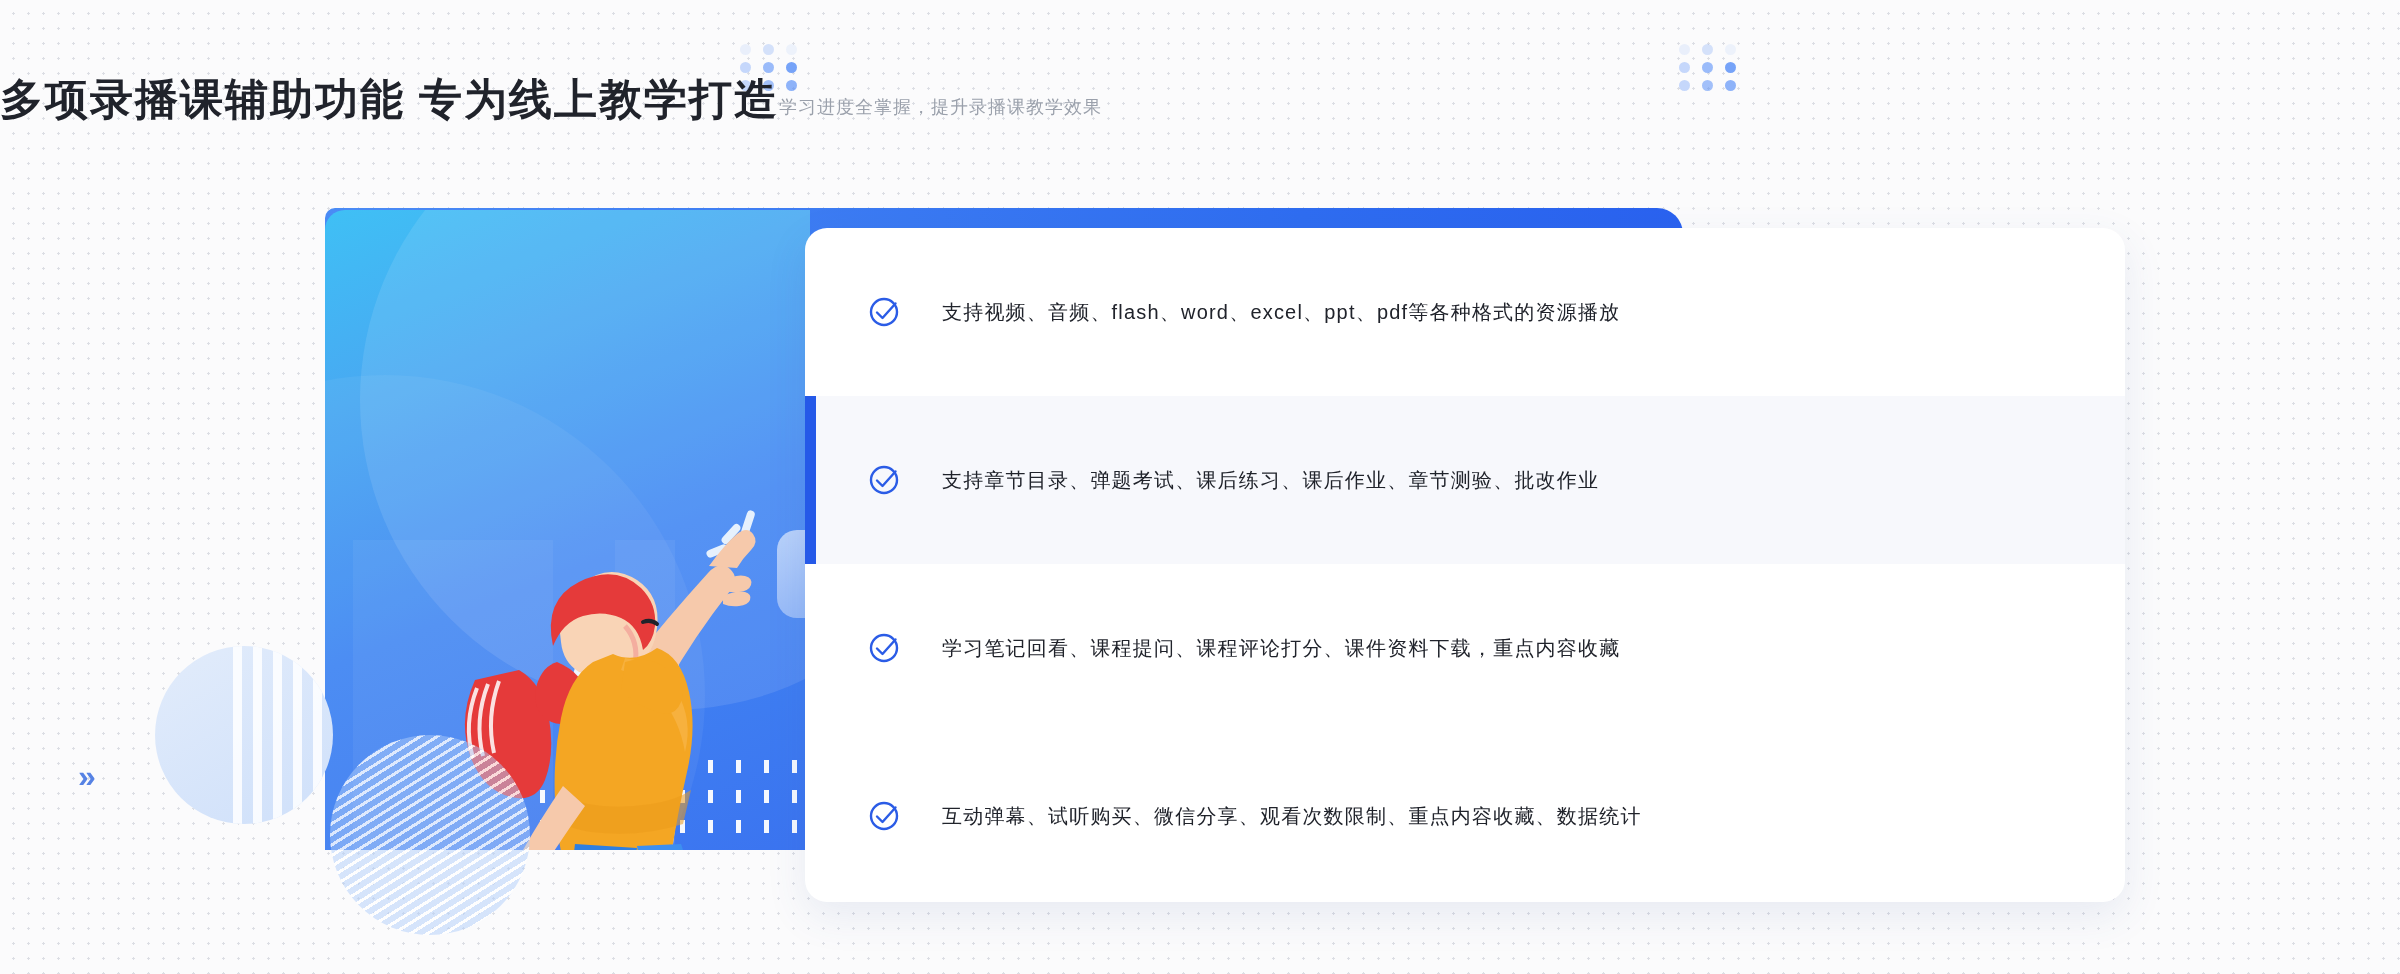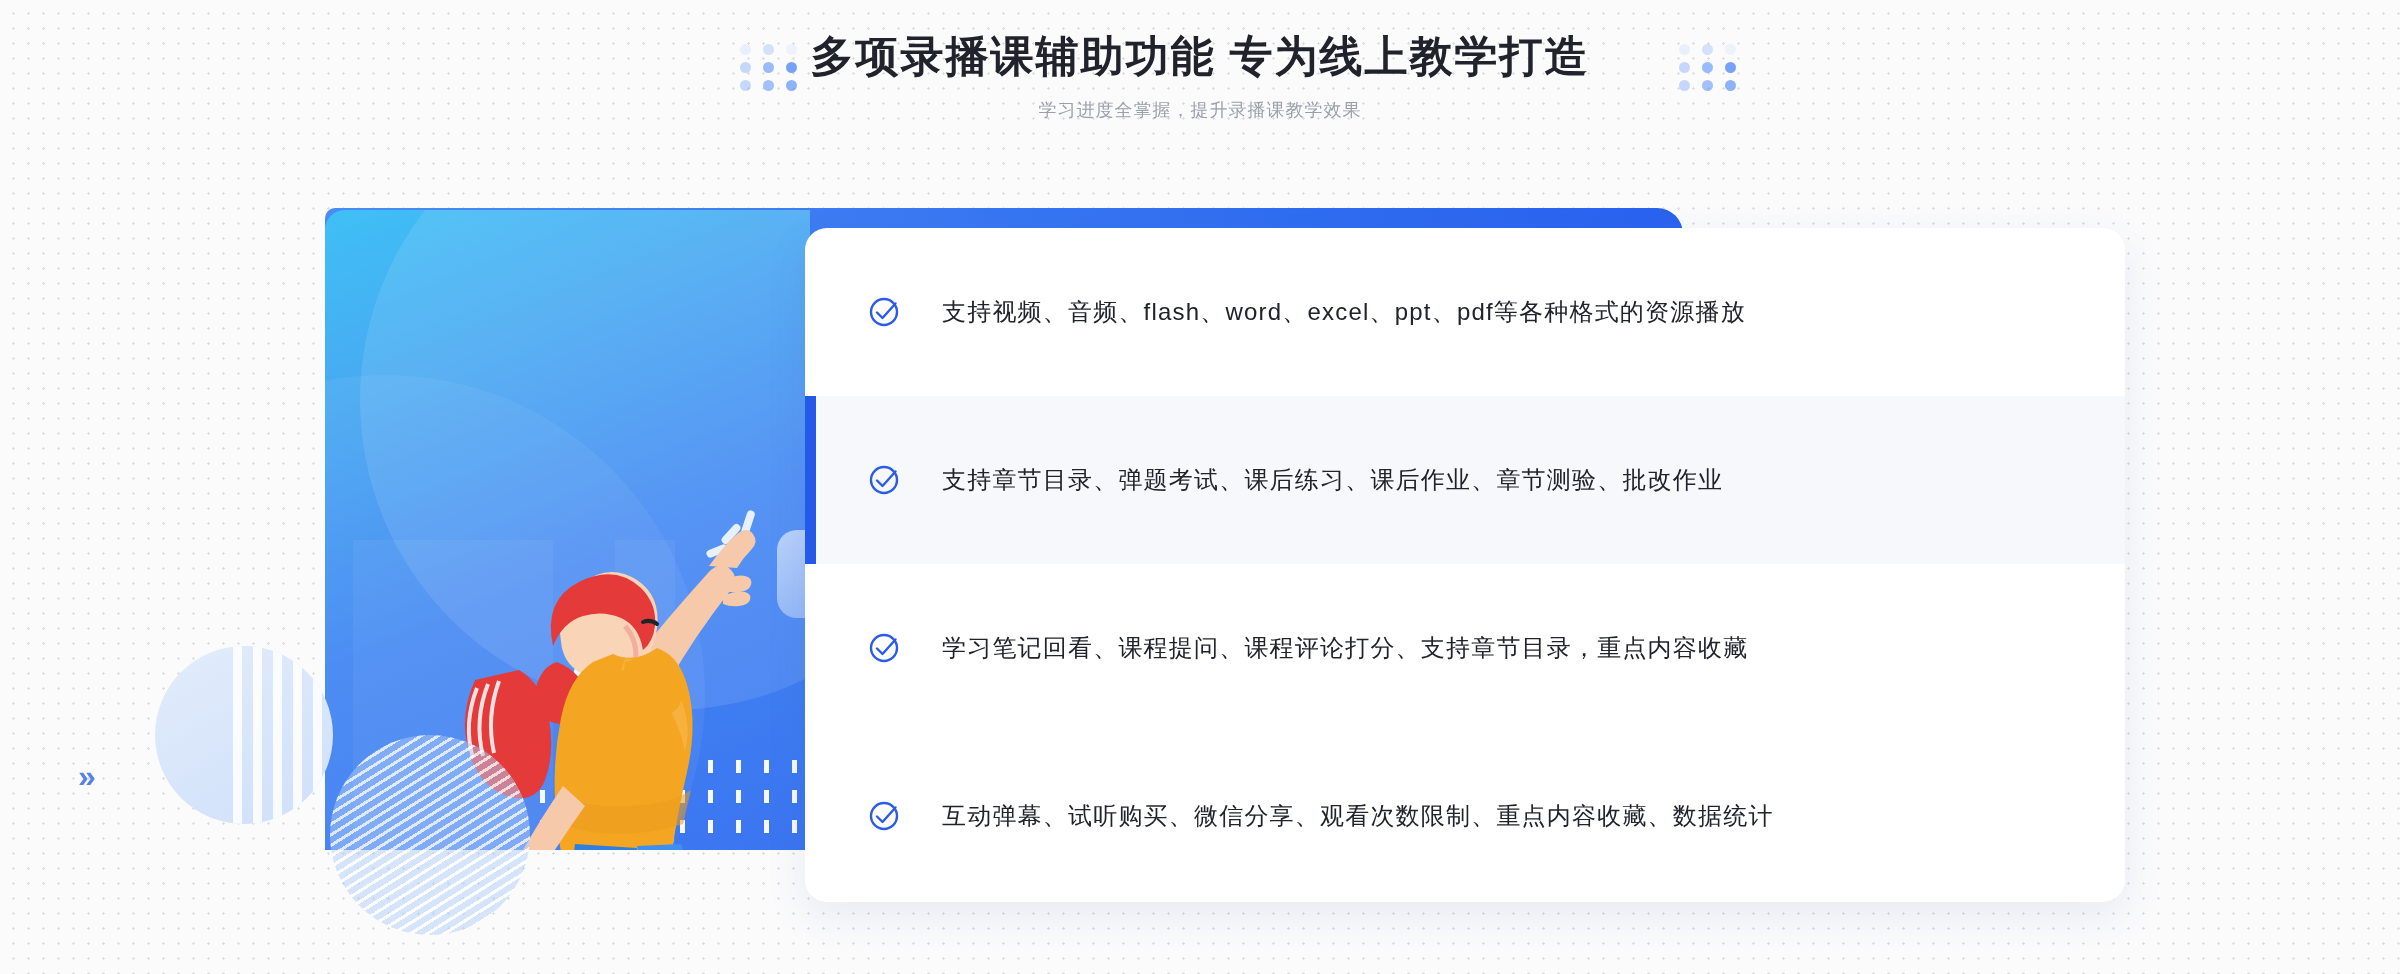--- a/index.html
+++ b/index.html
@@ -17,21 +17,21 @@
     background-size:15px 15px;
     background-position:6px 6px;
     opacity:.85;
     z-index:0;
   }
 
   
   #header{
     position:absolute; top:0; left:0; right:0; height:170px;
     z-index:6;
-    display:flex; flex-direction:column; align-items:center;
+    display:flex; align-items:center;
     padding-top:30px;
   }
   #title{
     font-size:43px; font-weight:bold; color:#20232b;
     letter-spacing:2px; line-height:1.25;
     white-space:nowrap;
   }
   #subtitle{
     margin-top:14px;
     font-size:18px; color:#9aa0ab; letter-spacing:1px;
@@ -181,21 +181,21 @@
   .feature-row.active:before{
     content:""; position:absolute; left:0; top:0; width:11px; height:100%;
     background:#2559e8;
   }
   .check{
     flex:0 0 auto; width:32px; height:32px; margin-right:42px;
     position:relative;
   }
   .check svg{ display:block; width:32px; height:32px; }
   .feature-text{
-    font-size:24px; color:#20232b; letter-spacing:1.2px; white-space:nowrap;
+    font-size:20px; color:#20232b; letter-spacing:1.2px; white-space:nowrap;
   }
 </style>
 </head>
 <body>
 
 <div id="dot-bg"></div>
 
 <div id="header">
   <div id="title">多项录播课辅助功能 专为线上教学打造</div>
   <div id="subtitle">学习进度全掌握，提升录播课教学效果</div>
@@ -331,21 +331,21 @@
       <span class="feature-text">支持章节目录、弹题考试、课后练习、课后作业、章节测验、批改作业</span>
     </div>
 
     <div class="feature-row">
       <span class="check">
         <svg viewBox="0 0 32 32">
             <circle cx="16" cy="16" r="13" fill="none" stroke="#2b5ce6" stroke-width="2.4"></circle>
             <path d="M9 16.5 L14.5 22 L27.5 7.5" fill="none" stroke="#2b5ce6" stroke-width="2.4" stroke-linecap="round" stroke-linejoin="round"></path>
           </svg>
       </span>
-      <span class="feature-text">学习笔记回看、课程提问、课程评论打分、支持章节目录，重点内容收藏</span>
+      <span class="feature-text">学习笔记回看、课程提问、课程评论打分、课件资料下载，重点内容收藏</span>
     </div>
 
     <div class="feature-row">
       <span class="check">
         <svg viewBox="0 0 32 32">
             <circle cx="16" cy="16" r="13" fill="none" stroke="#2b5ce6" stroke-width="2.4"></circle>
             <path d="M9 16.5 L14.5 22 L27.5 7.5" fill="none" stroke="#2b5ce6" stroke-width="2.4" stroke-linecap="round" stroke-linejoin="round"></path>
           </svg>
       </span>
       <span class="feature-text">互动弹幕、试听购买、微信分享、观看次数限制、重点内容收藏、数据统计</span>

